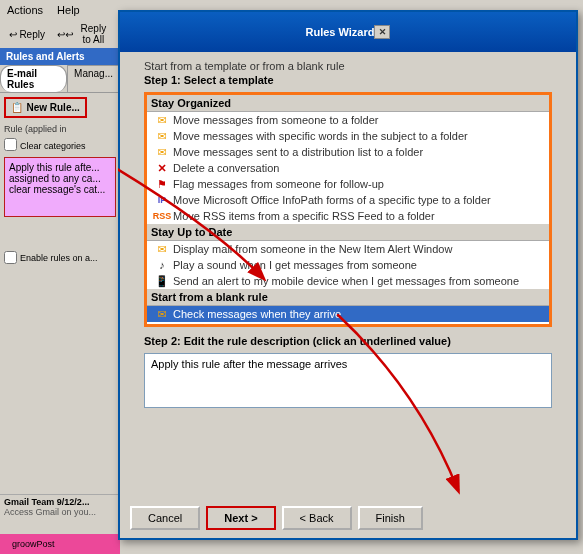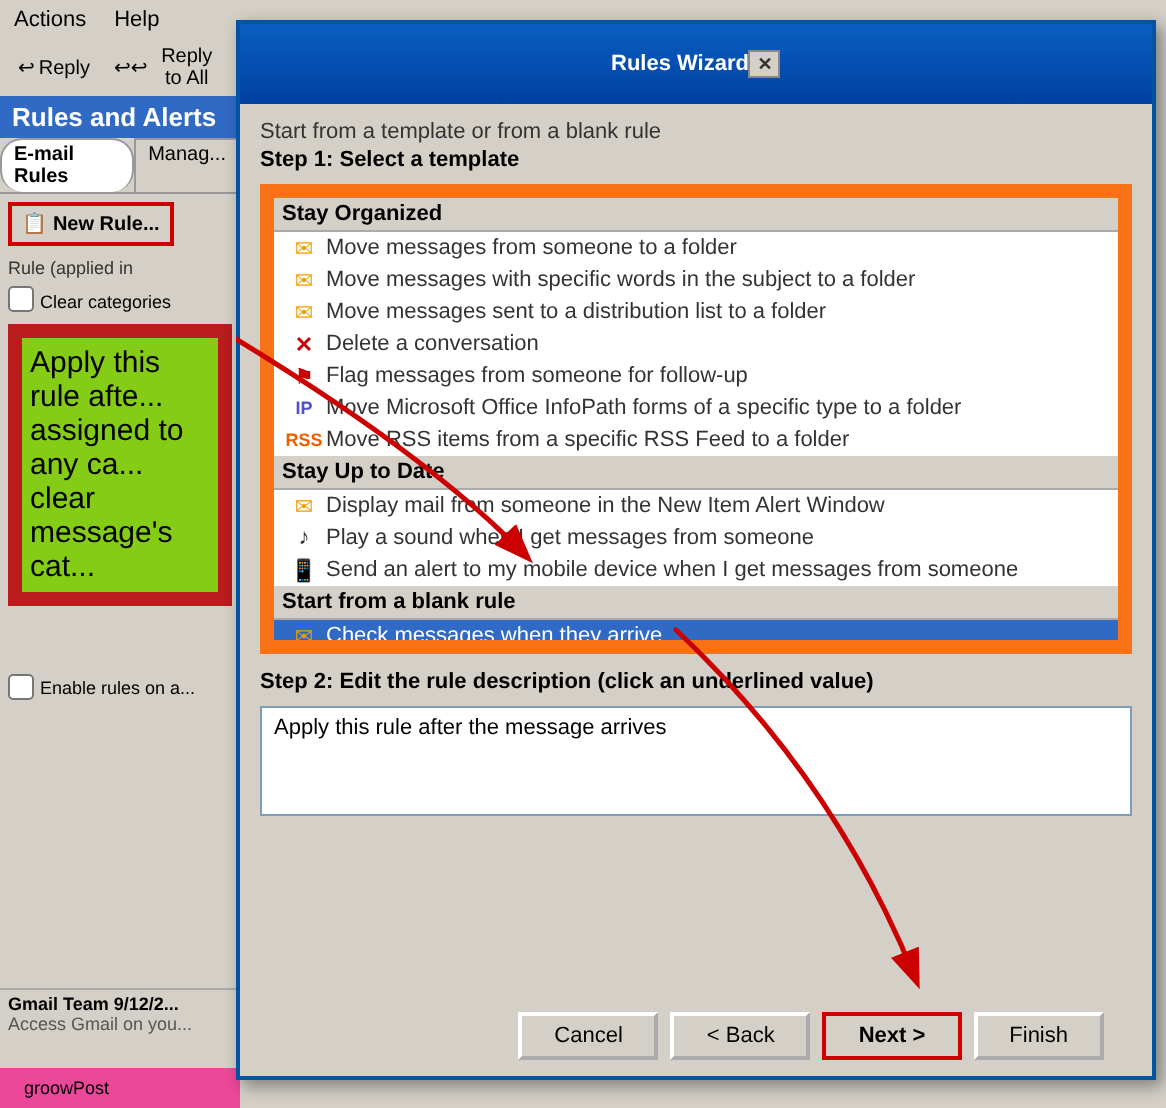--- a/index.html
+++ b/index.html
@@ -70,21 +70,21 @@
       position: absolute;
       top: 48px; left: 0;
       width: 120px;
       height: 506px;
       background: #d4d0c8;
     }
 
     .rules-panel-title {
       background: #316ac5;
       color: white;
-      font-size: 13px;
+      font-size: 10px;
       font-weight: bold;
       padding: 3px 6px;
     }
 
     .rules-tabs {
       display: flex;
       border-bottom: 1px solid #999;
     }
 
     .rules-tab {
@@ -124,24 +124,24 @@
     .clear-cat {
       display: flex;
       align-items: flex-end;
       gap: 3px;
       padding: 2px 4px;
       font-size: 9px;
     }
 
     .rule-desc-box {
       margin: 4px;
-      background: #84cc16;
-      border: 7px solid #b91c1c;
+      background: #f0abfc;
+      border: 1px solid #b91c1c;
       padding: 4px;
-      font-size: 15px;
+      font-size: 10px;
       min-height: 60px;
     }
 
     .enable-rules {
       display: flex;
       align-items: center;
       gap: 3px;
       padding: 2px 4px;
       font-size: 9px;
       margin-top: 32px;
@@ -203,38 +203,38 @@
       display: flex;
       align-items: center;
       justify-content: center;
       cursor: pointer;
       font-size: 9px;
       font-weight: bold;
       color: #333;
     }
 
     .dialog-body {
-      padding: 8px 10px;
+      padding: 8px 24px;
     }
 
     .dialog-instructions {
       font-size: 11px;
       margin-bottom: 2px;
       color: #333;
     }
 
     .dialog-step {
       font-size: 11px;
       font-weight: bold;
       margin-bottom: 6px;
     }
 
     
     .template-list-container {
-      border: 7px solid #f97316;
+      border: 3px solid #f97316;
       background: white;
       height: 235px;
       overflow-y: auto;
       overflow-x: hidden;
     }
 
     .section-header {
       background: #d4d0c8;
       font-size: 11px;
       font-weight: bold;
@@ -303,23 +303,23 @@
       overflow-y: auto;
     }
 
     
     .dialog-footer {
       position: absolute;
       bottom: 8px;
       left: 0;
       width: 100%;
       display: flex;
-      justify-content: flex-end;
+      justify-content: flex-start;
       gap: 6px;
-      padding: 0 24px;
+      padding: 0 10px;
     }
 
     .footer-btn {
       padding: 4px 16px;
       font-size: 11px;
       background: #d4d0c8;
       border: 2px outset #ffffff;
       cursor: pointer;
       min-width: 65px;
     }
@@ -483,22 +483,22 @@
     <div class="step2-box">
       <div class="dialog-step">Step 2: Edit the rule description (click an underlined value)</div>
       <div class="step2-description-box">
         <span>Apply this rule after the message arrives</span>
       </div>
     </div>
   </div>
 
   <div class="dialog-footer">
     <button class="footer-btn">Cancel</button>
+    <button class="footer-btn next-btn">Next &gt;</button>
     <button class="footer-btn">&lt; Back</button>
-    <button class="footer-btn next-btn">Next &gt;</button>
     <button class="footer-btn">Finish</button>
   </div>
 </div>
 
 <svg class="svg-arrow" xmlns="http://www.w3.org/2000/svg">
   <defs>
     <marker id="arrowhead" markerWidth="8" markerHeight="6" refX="6" refY="3" orient="auto">
       <polygon points="0 0, 8 3, 0 6" fill="#cc0000"></polygon>
     </marker>
   </defs>

